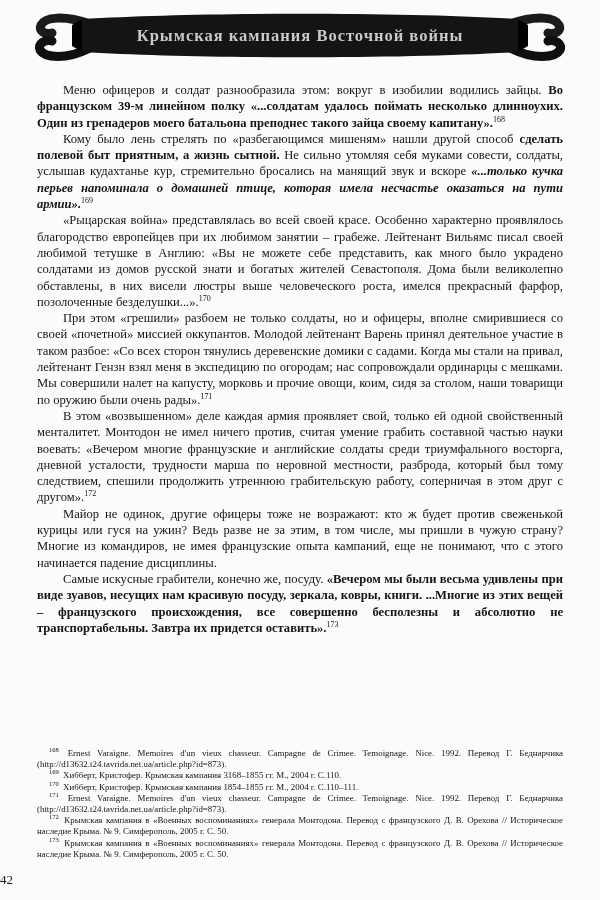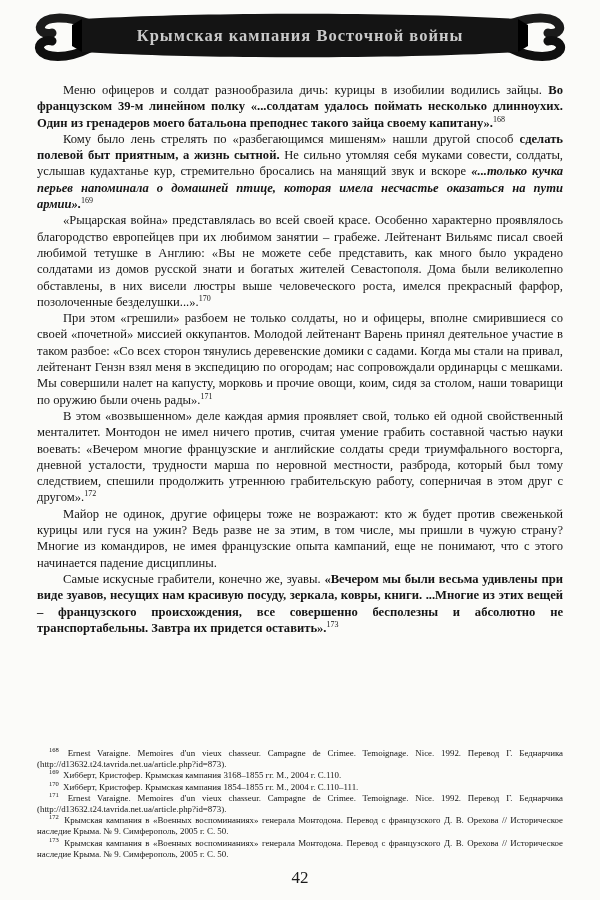--- a/index.html
+++ b/index.html
@@ -50,22 +50,22 @@
   .footnote sup{
     font-size:6.6px;
     line-height:0;
     vertical-align:super;
     margin-right:2px;
   }
   .page-num{
     position:absolute;
     left:0;right:0;
     bottom:12px;
-    text-align:center;
-    font-size:17px;
+    text-align:left;
+    font-size:13px;
     color:#1a1a1a;
   }
 </style>
 </head>
 <body>
 
 <div class="page">
 
   <header class="banner">
     <svg viewBox="0 0 540 58" width="540" height="58" role="img">
@@ -76,27 +76,27 @@
         <path d="M480,40 C504,52 525,50 530,42 C533,36 525,31 518,33" stroke="#0f0f0f" stroke-width="9"></path>
       </g>
       <path d="M52,11 C170,4 370,4 488,11 L488,44 C370,51 170,51 52,44 Z" fill="#141414"></path>
       <path d="M52,11 L52,44 L42,38 L42,17 Z" fill="#000"></path>
       <path d="M488,11 L488,44 L498,38 L498,17 Z" fill="#000"></path>
       <text x="270" y="33" text-anchor="middle" font-size="16.5" font-weight="bold" letter-spacing="1" fill="#c9c9c9" font-family="'Liberation Serif', serif">Крымская кампания Восточной войны</text>
     </svg>
   </header>
 
   <main class="content">
-      <p class="para"><span>Меню офицеров и солдат разнообразила дичь: курицы в изобилии водились зайцы. </span><span class="b">Во французском 39-м линейном полку «...солдатам удалось поймать несколько длинноухих. Один из гренадеров моего батальона преподнес такого зайца своему капитану».</span><sup>168</sup></p>
+      <p class="para"><span>Меню офицеров и солдат разнообразила этом: вокруг в изобилии водились зайцы. </span><span class="b">Во французском 39-м линейном полку «...солдатам удалось поймать несколько длинноухих. Один из гренадеров моего батальона преподнес такого зайца своему капитану».</span><sup>168</sup></p>
       <p class="para"><span>Кому было лень стрелять по «разбегающимся мишеням» нашли другой способ </span><span class="b">сделать полевой быт приятным, а жизнь сытной.</span><span> Не сильно утомляя себя муками совести, солдаты, услышав кудахтанье кур, стремительно бросались на манящий звук и вскоре </span><span class="b i">«...только кучка перьев напоминала о домашней птице, которая имела несчастье оказаться на пути армии».</span><sup>169</sup></p>
       <p class="para"><span>«Рыцарская война» представлялась во всей своей красе. Особенно характерно проявлялось благородство европейцев при их любимом занятии – грабеже. Лейтенант Вильямс писал своей любимой тетушке в Англию: «Вы не можете себе представить, как много было украдено солдатами из домов русской знати и богатых жителей Севастополя. Дома были великолепно обставлены, в них висели люстры выше человеческого роста, имелся прекрасный фарфор, позолоченные безделушки...».</span><sup>170</sup></p>
       <p class="para"><span>При этом «грешили» разбоем не только солдаты, но и офицеры, вполне смирившиеся со своей «почетной» миссией оккупантов. Молодой лейтенант Варень принял деятельное участие в таком разбое: «Со всех сторон тянулись деревенские домики с садами. Когда мы стали на привал, лейтенант Гензн взял меня в экспедицию по огородам; нас сопровождали ординарцы с мешками. Мы совершили налет на капусту, морковь и прочие овощи, коим, сидя за столом, наши товарищи по оружию были очень рады».</span><sup>171</sup></p>
       <p class="para"><span>В этом «возвышенном» деле каждая армия проявляет свой, только ей одной свойственный менталитет. Монтодон не имел ничего против, считая умение грабить составной частью науки воевать: «Вечером многие французские и английские солдаты среди триумфального восторга, дневной усталости, трудности марша по неровной местности, разброда, который был тому следствием, спешили продолжить утреннюю грабительскую работу, соперничая в этом друг с другом».</span><sup>172</sup></p>
       <p class="para"><span>Майор не одинок, другие офицеры тоже не возражают: кто ж будет против свеженькой курицы или гуся на ужин? Ведь разве не за этим, в том числе, мы пришли в чужую страну? Многие из командиров, не имея французские опыта кампаний, еще не понимают, что с этого начинается падение дисциплины.</span></p>
-      <p class="para"><span>Самые искусные грабители, конечно же, зуавы. </span><span class="b">«Вечером мы были весьма удивлены при виде зуавов, несущих нам красивую посуду, зеркала, ковры, книги. ...Многие из этих вещей – французского происхождения, все совершенно бесполезны и абсолютно не транспортабельны. Завтра их придется оставить».</span><sup>173</sup></p>
+      <p class="para"><span>Самые искусные грабители, конечно же, посуду. </span><span class="b">«Вечером мы были весьма удивлены при виде зуавов, несущих нам красивую посуду, зеркала, ковры, книги. ...Многие из этих вещей – французского происхождения, все совершенно бесполезны и абсолютно не транспортабельны. Завтра их придется оставить».</span><sup>173</sup></p>
     </main>
 
   <section class="footnotes">
       <div class="footnote"><sup>168</sup><span> Ernest Varaigne. Memoires d'un vieux chasseur. Campagne de Crimee. Temoignage. Nice. 1992. Перевод Г. Беднарчика (http://d13632.t24.tavrida.net.ua/article.php?id=873).</span></div>
       <div class="footnote"><sup>169</sup><span> Хибберт, Кристофер. Крымская кампания 3168–1855 гг. М., 2004 г. С.110.</span></div>
       <div class="footnote"><sup>170</sup><span> Хибберт, Кристофер. Крымская кампания 1854–1855 гг. М., 2004 г. С.110–111.</span></div>
       <div class="footnote"><sup>171</sup><span> Ernest Varaigne. Memoires d'un vieux chasseur. Campagne de Crimee. Temoignage. Nice. 1992. Перевод Г. Беднарчика (http://d13632.t24.tavrida.net.ua/article.php?id=873).</span></div>
       <div class="footnote"><sup>172</sup><span> Крымская кампания в «Военных воспоминаниях» генерала Монтодона. Перевод с французского Д. В. Орехова // Историческое наследие Крыма. № 9. Симферополь, 2005 г. С. 50.</span></div>
       <div class="footnote"><sup>173</sup><span> Крымская кампания в «Военных воспоминаниях» генерала Монтодона. Перевод с французского Д. В. Орехова // Историческое наследие Крыма. № 9. Симферополь, 2005 г. С. 50.</span></div>
     </section>

